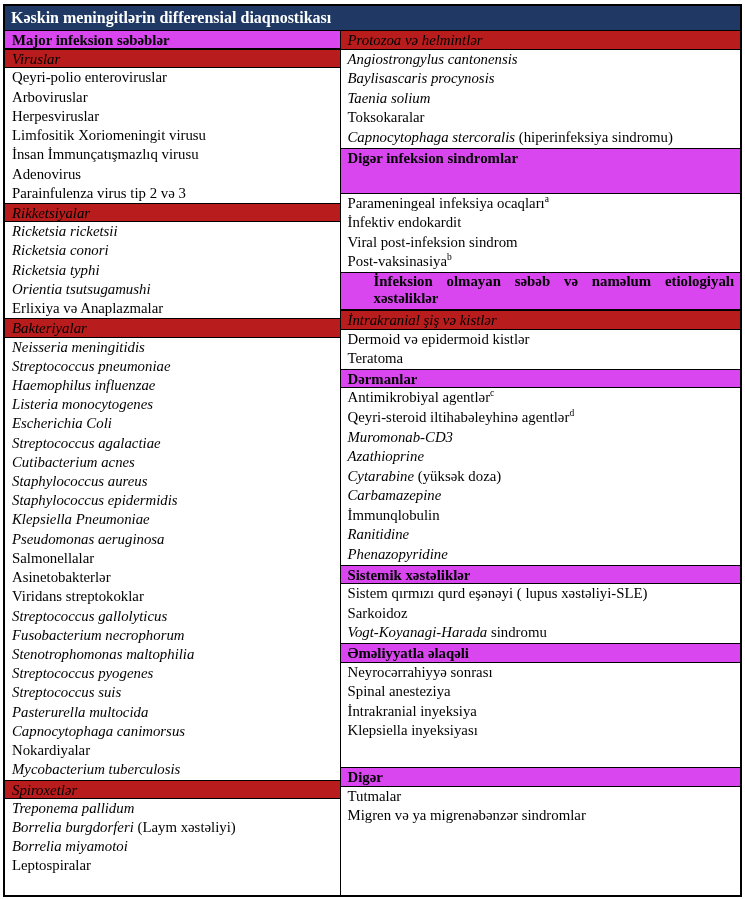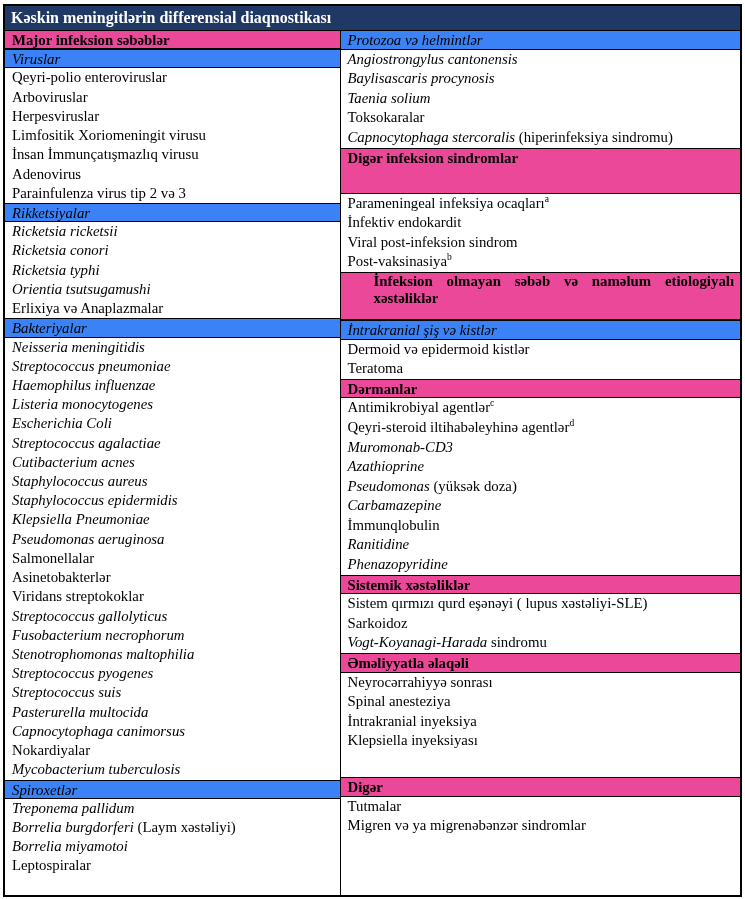--- a/index.html
+++ b/index.html
@@ -5,25 +5,25 @@
   html,body{margin:0;padding:0;}
   body{width:745px;height:899px;background:#ffffff;font-family:"Liberation Serif","DejaVu Serif",serif;color:#000;}
   .table{position:absolute;left:3px;top:4px;width:739px;box-sizing:border-box;border:2px solid #000;background:#fff;}
   .title-bar{height:24px;line-height:24px;background:#1F3864;color:#fff;font-weight:bold;font-size:16px;padding:0 0 0 6px;overflow:hidden;}
   .cols{display:flex;height:865px;}
   .col{box-sizing:border-box;overflow:hidden;}
   .col-left{width:335.5px;border-right:1.5px solid #000;}
   .col-right{flex:1;}
   .row{box-sizing:border-box;height:19.22px;line-height:19.22px;padding-left:7px;font-size:14.8px;white-space:nowrap;overflow:hidden;}
   .col-right .row{height:19.6px;line-height:19.6px;}
-  .row.orange{background:#ec4899;font-weight:bold;border-top:1px solid #000;border-bottom:1px solid #000;}
-  .row.blue{background:#3b82f6;border-top:1px solid #000;border-bottom:1px solid #000;}
+  .row.orange{background:#d946ef;font-weight:bold;border-top:1px solid #000;border-bottom:1px solid #000;}
+  .row.blue{background:#b91c1c;border-top:1px solid #000;border-bottom:1px solid #000;}
   .row.empty{background:#fff;height:26px;border:none;}
   .col-right .row.tall{height:46px;line-height:19px;}
-  .col-right .row.wrap{height:48px;line-height:17.5px;white-space:normal;text-align:justify;padding-right:6px;padding-left:33px;}
+  .col-right .row.wrap{height:38px;line-height:17.5px;white-space:normal;text-align:justify;padding-right:6px;padding-left:33px;}
   .it{font-style:italic;}
   sup{font-size:9.5px;line-height:0;}
 </style>
 </head>
 <body>
 
 <div class="table">
   <div class="title-bar">Kəskin meningitlərin differensial diaqnostikası</div>
   <div class="cols">
     <div class="col col-left" id="col-left">
@@ -86,21 +86,21 @@
         <div class="row item"><span>Post-vaksinasiya</span><sup>b</sup></div>
         <div class="row orange wrap"><span>İnfeksion olmayan səbəb və naməlum etiologiyalı xəstəliklər</span></div>
         <div class="row blue"><span class="it">İntrakranial şiş və kistlər</span></div>
         <div class="row item"><span>Dermoid və epidermoid kistlər</span></div>
         <div class="row item"><span>Teratoma</span></div>
         <div class="row orange"><span>Dərmanlar</span></div>
         <div class="row item"><span>Antimikrobiyal agentlər</span><sup>c</sup></div>
         <div class="row item"><span>Qeyri-steroid iltihabəleyhinə agentlər</span><sup>d</sup></div>
         <div class="row item"><span class="it">Muromonab-CD3</span></div>
         <div class="row item"><span class="it">Azathioprine</span></div>
-        <div class="row item"><span class="it">Pseudomonas</span><span> (yüksək doza)</span></div>
+        <div class="row item"><span class="it">Cytarabine</span><span> (yüksək doza)</span></div>
         <div class="row item"><span class="it">Carbamazepine</span></div>
         <div class="row item"><span>İmmunqlobulin</span></div>
         <div class="row item"><span class="it">Ranitidine</span></div>
         <div class="row item"><span class="it">Phenazopyridine</span></div>
         <div class="row orange"><span>Sistemik xəstəliklər</span></div>
         <div class="row item"><span>Sistem qırmızı qurd eşənəyi ( lupus xəstəliyi-SLE)</span></div>
         <div class="row item"><span>Sarkoidoz</span></div>
         <div class="row item"><span class="it">Vogt-Koyanagi-Harada</span><span> sindromu</span></div>
         <div class="row orange"><span>Əməliyyatla əlaqəli</span></div>
         <div class="row item"><span>Neyrocərrahiyyə sonrası</span></div>

